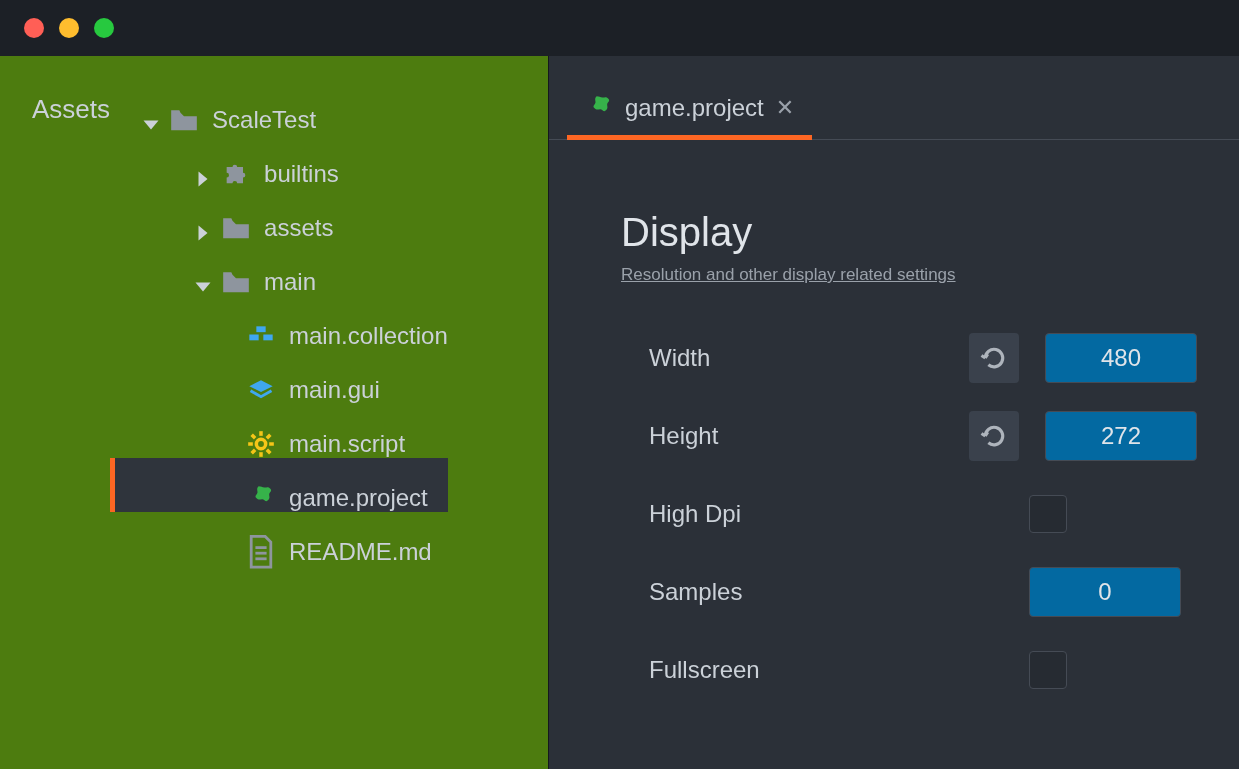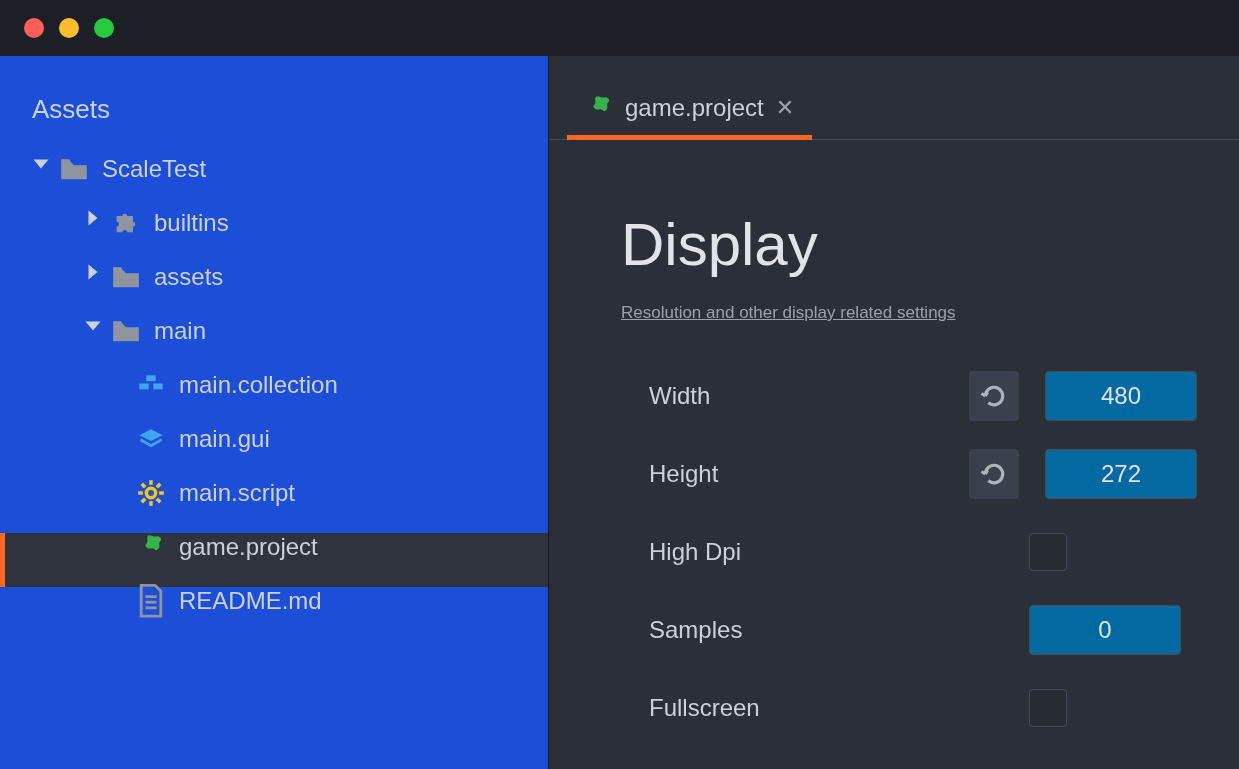--- a/index.html
+++ b/index.html
@@ -24,35 +24,35 @@
   .tl-red { background: #ff5f56; }
   .tl-yel { background: #ffbd2e; }
   .tl-grn { background: #27c93f; }
 
   .workspace {
     display: flex;
     height: calc(100% - 56px);
   }
   .sidebar {
     width: 548px;
-    background: #1d4ed8;
+    background: #4d7c0f;
     padding-top: 24px;
     display: flex;
-    flex-direction: column;
+    flex-direction: row;
   }
   .panel-title {
     font-size: 26px;
     font-weight: 400;
     color: #cbd1d8;
     padding: 14px 0 30px 32px;
   }
   .tree { font-size: 24px; }
   .tree-row {
     display: flex;
-    align-items: flex-start;
+    align-items: flex-end;
     height: 54px;
     cursor: default;
     position: relative;
   }
   .tree-row.selected {
     background: #2f343c;
   }
   .tree-row.selected::before {
     content: "";
     position: absolute;
@@ -104,24 +104,24 @@
     font-size: 24px;
     color: #cbd1d8;
     border-bottom: 5px solid #fd6623;
     margin-bottom: -1px;
   }
   .tab-close { color: #9aa1aa; font-size: 22px; font-weight: 300; }
   .editor-body {
     padding: 70px 28px 0 72px;
   }
   .section-h {
-    font-size: 60px;
+    font-size: 40px;
     font-weight: 300;
     color: #e0e4e9;
-    margin-bottom: 24px;
+    margin-bottom: 10px;
   }
   .section-sub {
     font-size: 17px;
     color: #9aa1aa;
     margin-bottom: 34px;
     text-decoration: underline;
   }
   .prop {
     display: flex;
     align-items: center;

